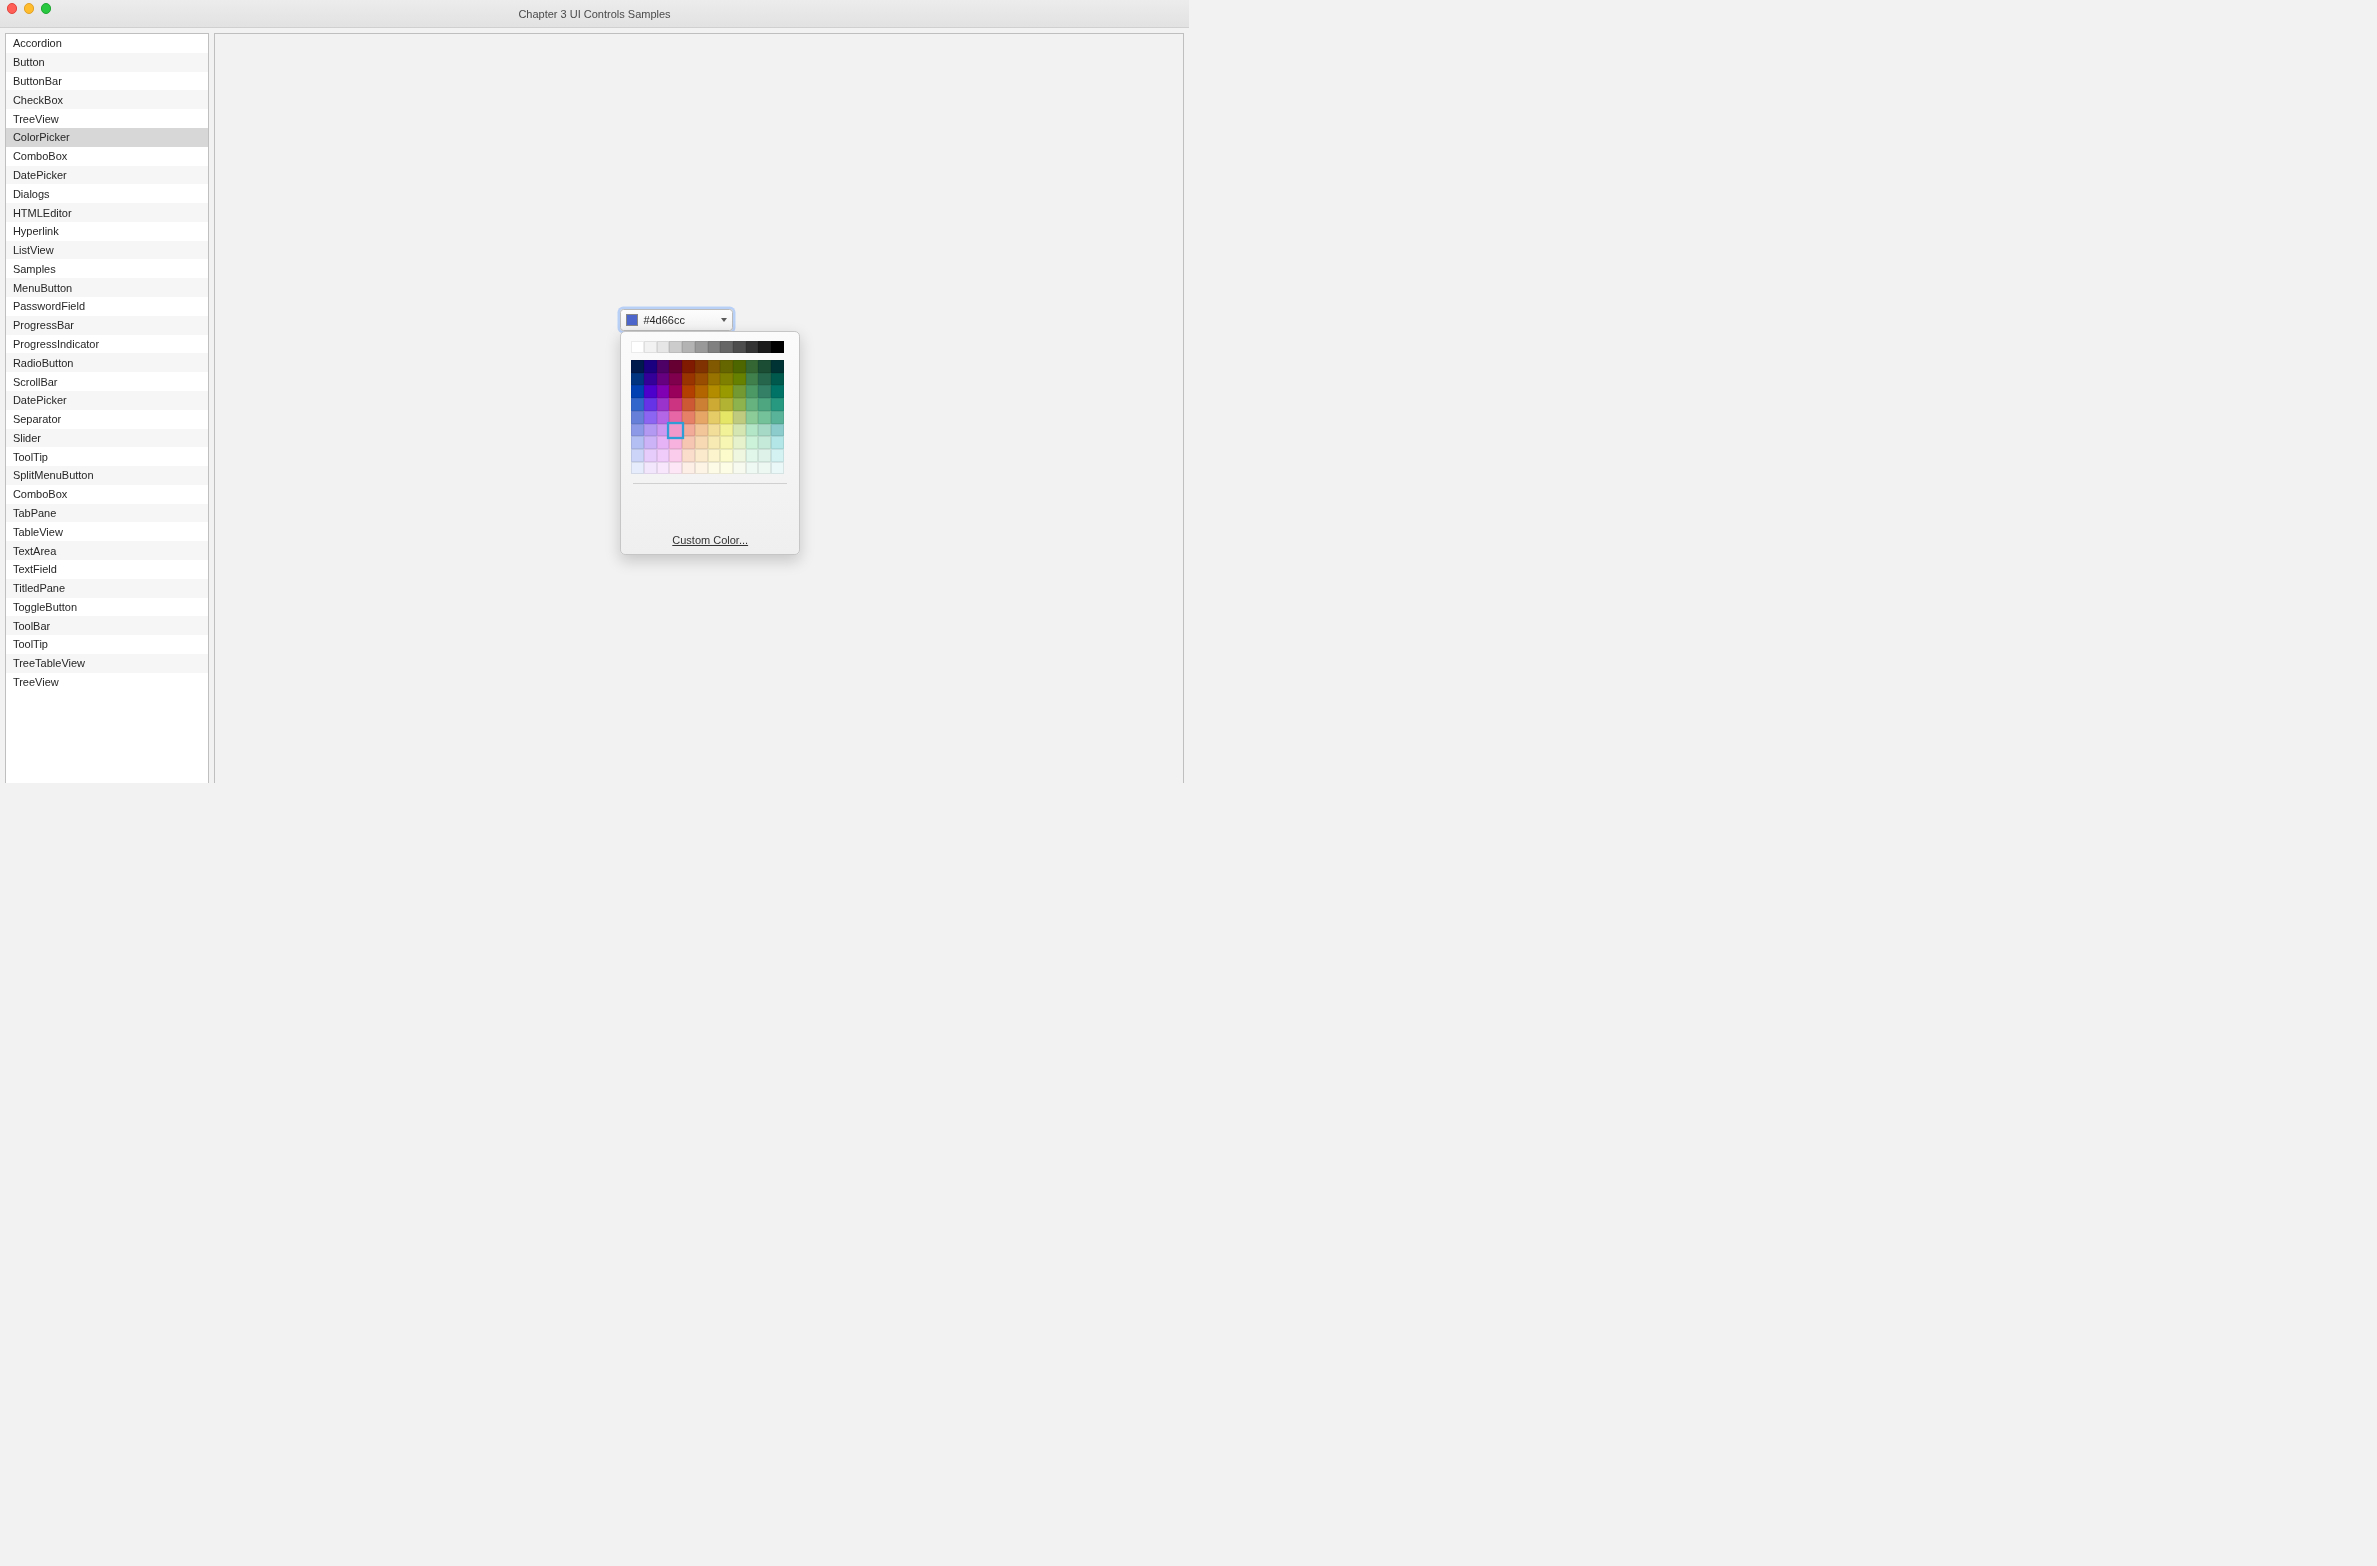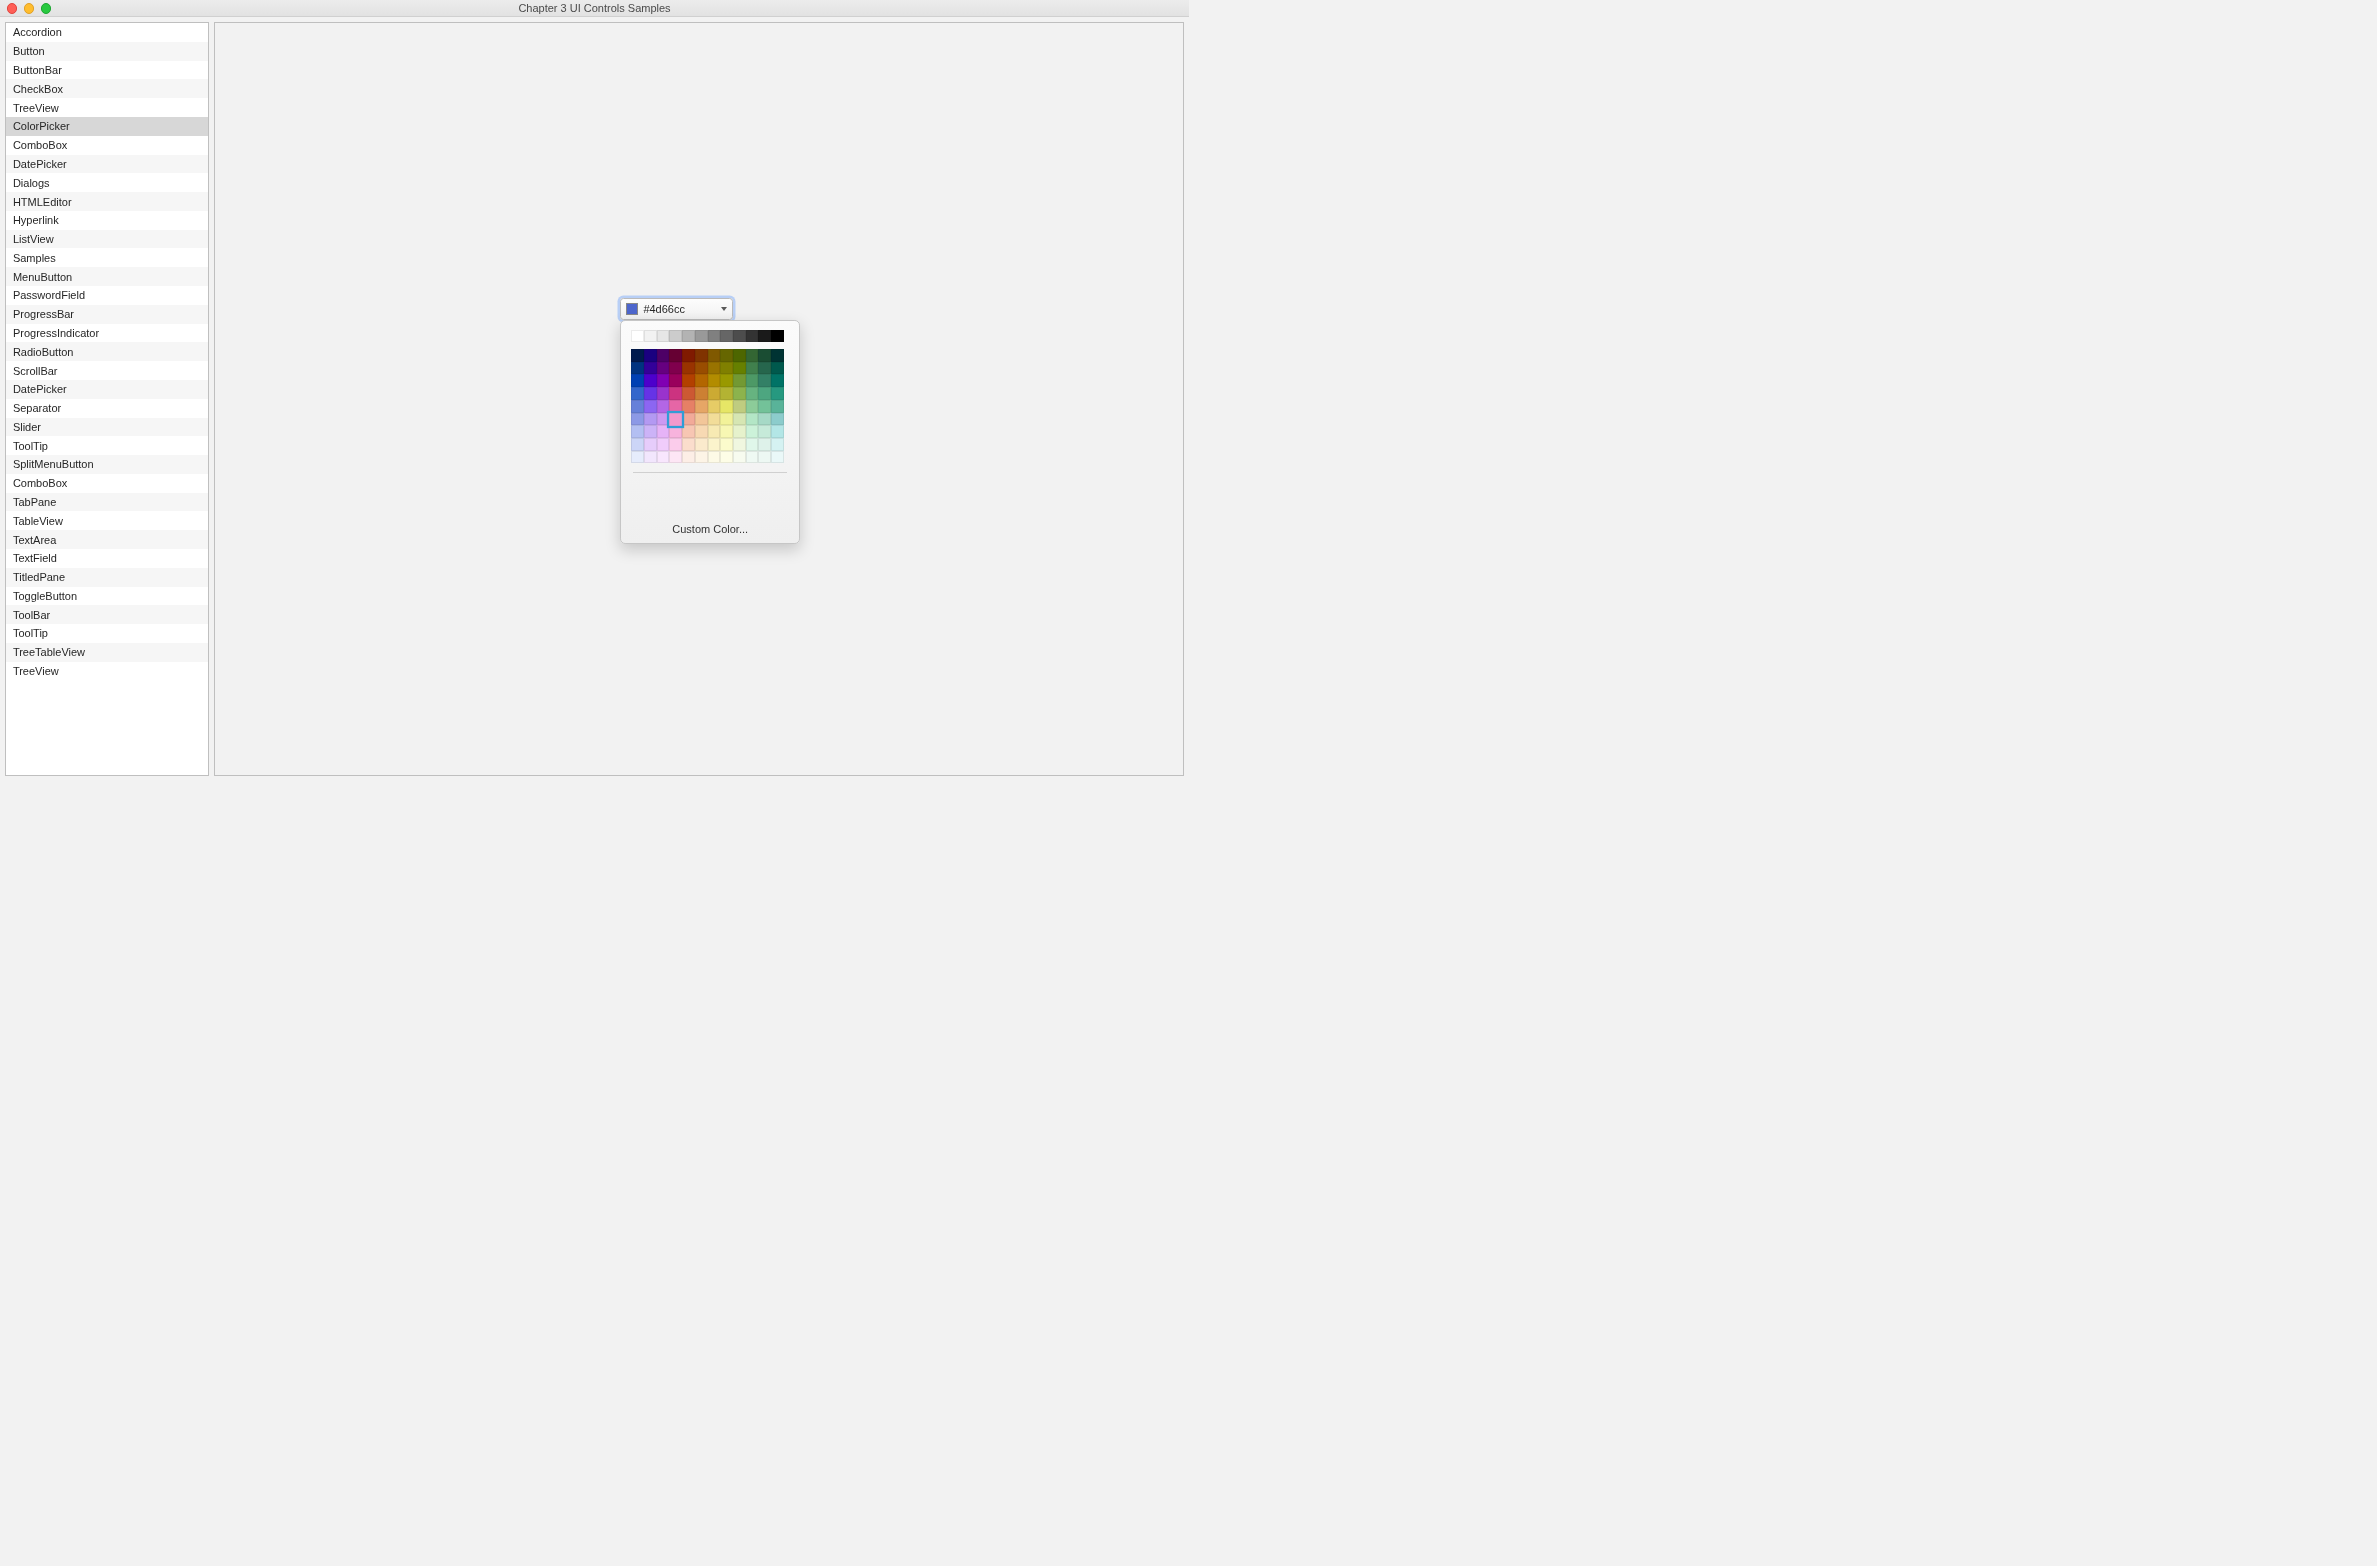--- a/index.html
+++ b/index.html
@@ -6,21 +6,21 @@
   html, body {
     margin: 0; padding: 0;
     width: 1189px; height: 783px;
     font-family: -apple-system, "Helvetica Neue", Arial, sans-serif;
     font-size: 11px;
     background: #f2f2f2;
     color: #262626;
     overflow: hidden;
   }
   .titlebar {
-    height: 17px;
+    height: 28px;
     background: linear-gradient(#ececec, #e2e2e2);
     border-bottom: 0.8px solid #d0d0d0;
     display: flex;
     align-items: center;
     position: relative;
   }
   .traffic {
     position: absolute; left: 6.8px; top: 3.4px;
     display: flex; gap: 6.8px;
   }
@@ -129,20 +129,21 @@
   }
   .spacer-row { height: 6.8px; }
   .hr {
     height: 0.8px; background: #d0d0d0;
     margin: 8.5px 1.7px 6.8px 1.7px;
   }
   .custom-link {
     text-align: center;
     font-size: 11px;
     color: #333;
+    text-decoration: underline;
     padding: 3.4px 0 1.7px 0;
     cursor: pointer;
     margin-top: 47px;
   }
 </style>
 </head>
 <body>
 
 <div class="titlebar">
   <div class="traffic">

